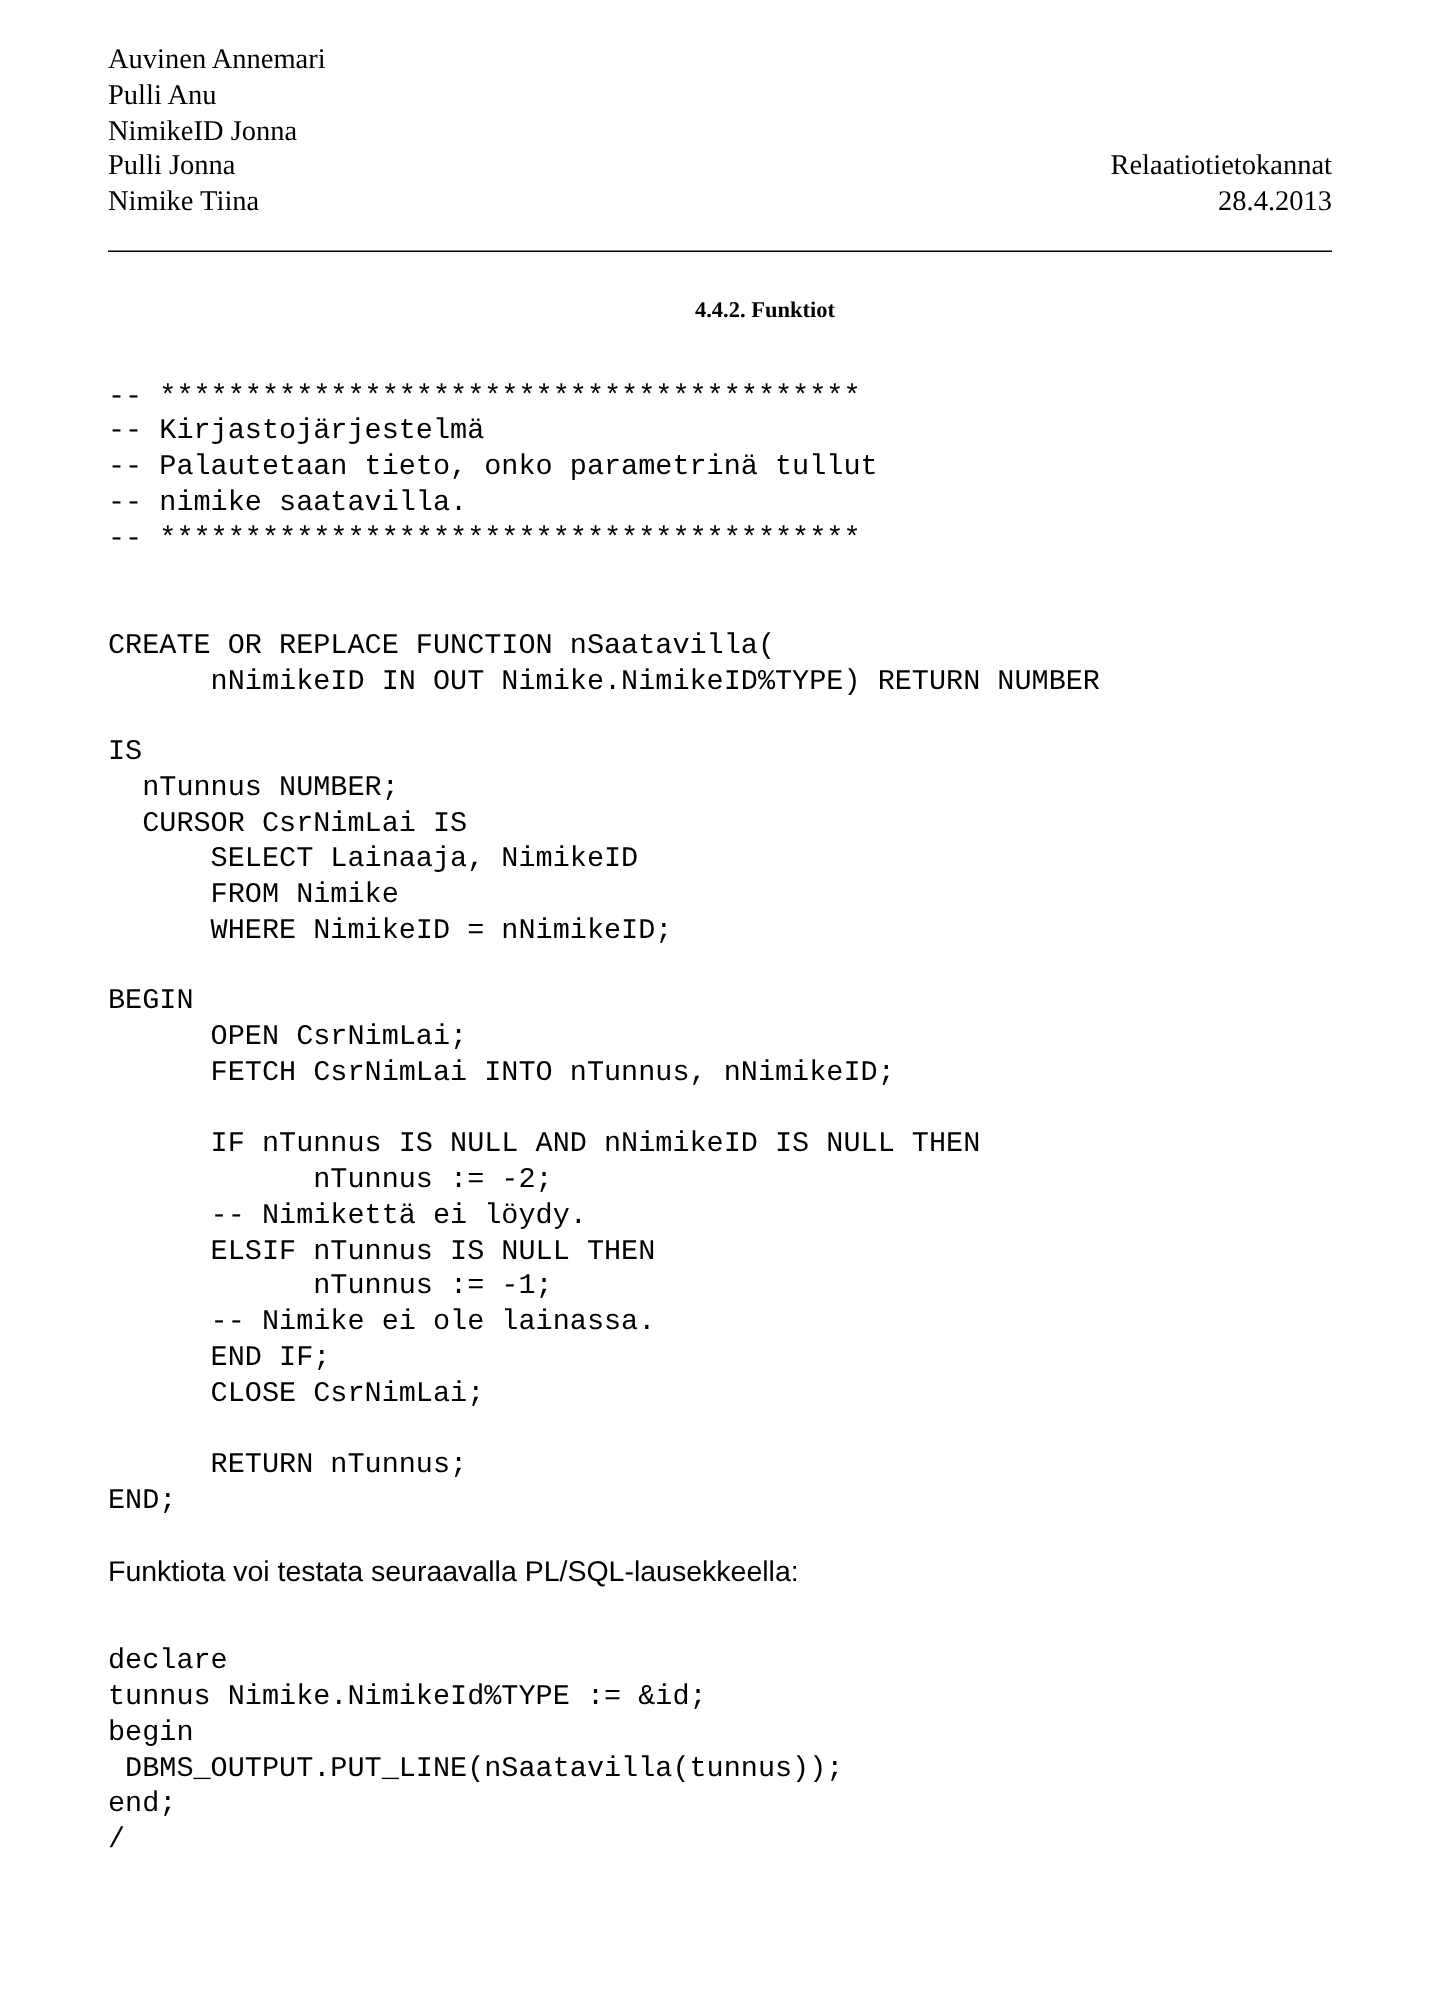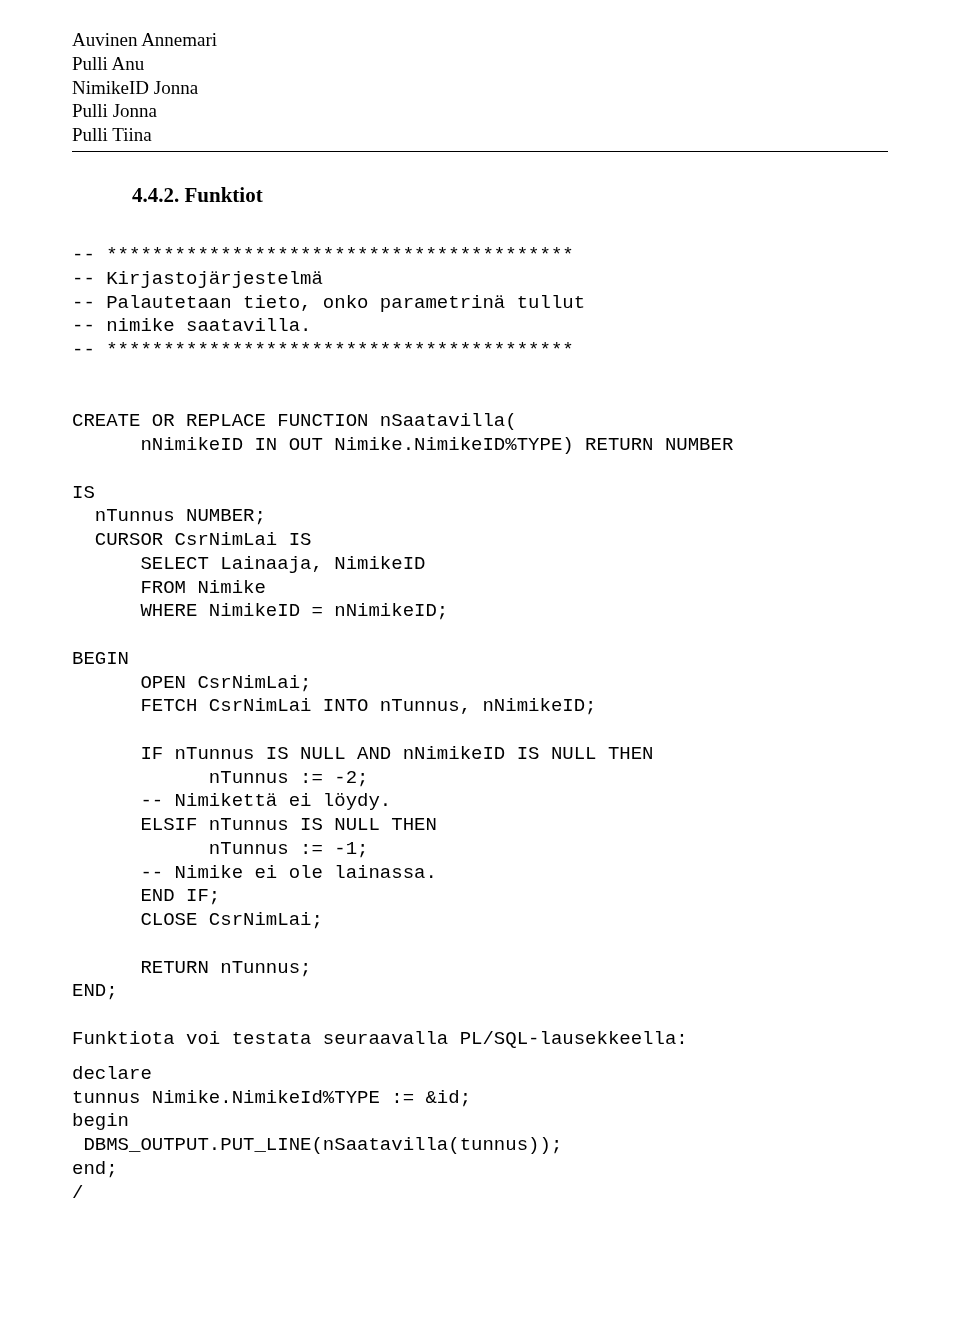--- a/index.html
+++ b/index.html
@@ -14,63 +14,68 @@
       color: #000;
       background: #fff;
       width: 960px;
       padding: 28px 72px 60px 72px;
     }
     .header {
       display: flex;
       justify-content: space-between;
       align-items: flex-end;
       border-bottom: 1.5px solid #000;
-      padding-bottom: 4px;
+      padding-bottom: 20px;
       margin-bottom: 30px;
     }
     .authors {
       font-size: 19px;
       line-height: 1.25;
     }
     .meta {
       text-align: right;
       font-size: 19px;
       line-height: 1.25;
     }
     .authors div, .meta div {
       white-space: nowrap;
     }
     h2.section-title {
-      font-size: 21px;
+      font-size: 15px;
       font-weight: bold;
       margin: 10px 0 36px 60px;
+      text-align: center;
     }
     pre.code {
       font-family: "Courier New", Courier, monospace;
       font-size: 19px;
       line-height: 1.25;
       white-space: pre;
       margin: 0;
     }
     p.caption {
-      font-family: Liberation Mono, monospace;
+      font-family: Liberation Sans, sans-serif;
       font-size: 19px;
-      margin: 24px 0 11px 0;
+      margin: 24px 0 36px 0;
     }
   </style>
 </head>
 <body>
 
 <div class="header">
   <div class="authors">
     <div>Auvinen Annemari</div>
     <div>Pulli Anu</div>
     <div>NimikeID Jonna</div>
     <div>Pulli Jonna</div>
-    <div>Pulli Tiina</div>
+    <div>Nimike Tiina</div>
+  </div>
+  <div class="meta">
+    <div>Relaatiotietokannat</div>
+    <div>28.4.2013</div>
   </div>
 </div>
 
 <h2 class="section-title">
   <span>4.4.2.</span>
   <span>Funktiot</span>
 </h2>
 
 <pre class="code">-- *****************************************
 -- Kirjastojärjestelmä

